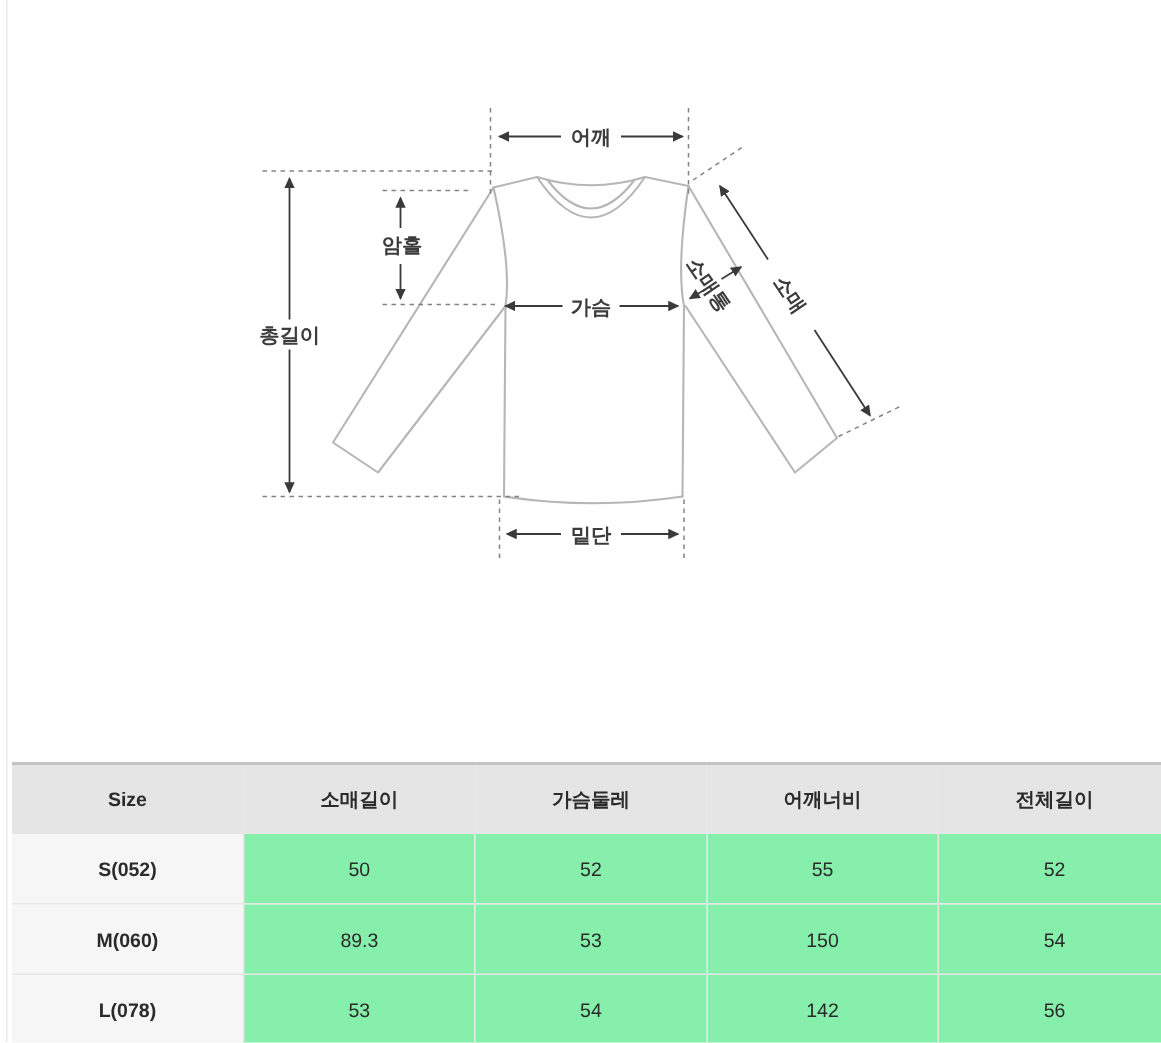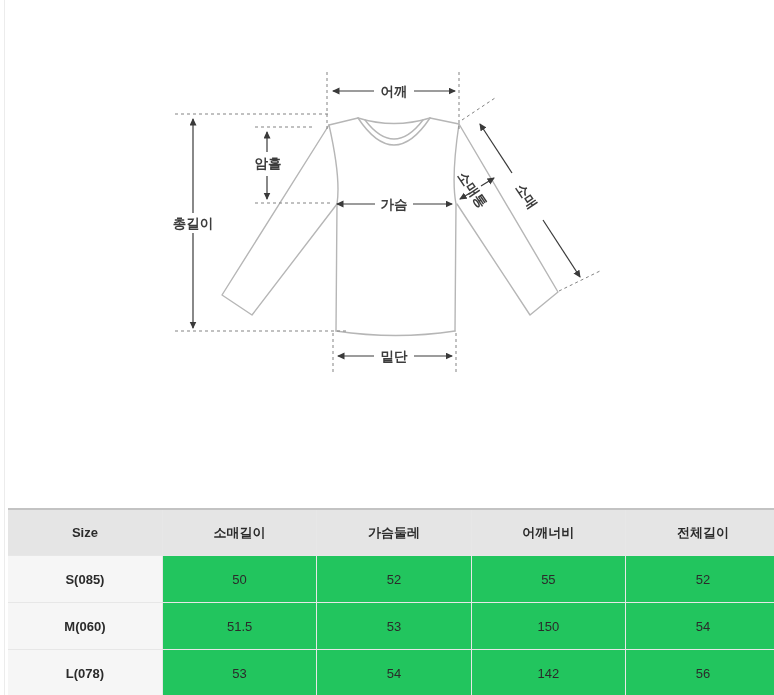--- a/index.html
+++ b/index.html
@@ -82,21 +82,21 @@
     font-weight: bold;
     height: 45px;
   }
   table.size-table tbody th {
     background: #f6f6f6;
     font-weight: bold;
     height: 46px;
     border-left: none;
   }
   table.size-table tbody td {
-    background: #22c55e;
+    background: #86efac;
     height: 46px;
   }
 </style>
 </head>
 <body>
 
 <div class="left-edge-line"></div>
 
 <svg class="diagram" width="774" height="502" viewBox="0 0 774 502">
   <defs>
@@ -171,29 +171,29 @@
     <tr>
       <th>Size</th>
       <th>소매길이</th>
       <th>가슴둘레</th>
       <th>어깨너비</th>
       <th>전체길이</th>
     </tr>
   </thead>
   <tbody>
     <tr>
-      <th scope="row">S(085)</th>
+      <th scope="row">S(052)</th>
       <td>50</td>
       <td>52</td>
       <td>55</td>
       <td>52</td>
     </tr>
     <tr>
       <th scope="row">M(060)</th>
-      <td>51.5</td>
+      <td>89.3</td>
       <td>53</td>
       <td>150</td>
       <td>54</td>
     </tr>
     <tr>
       <th scope="row">L(078)</th>
       <td>53</td>
       <td>54</td>
       <td>142</td>
       <td>56</td>

